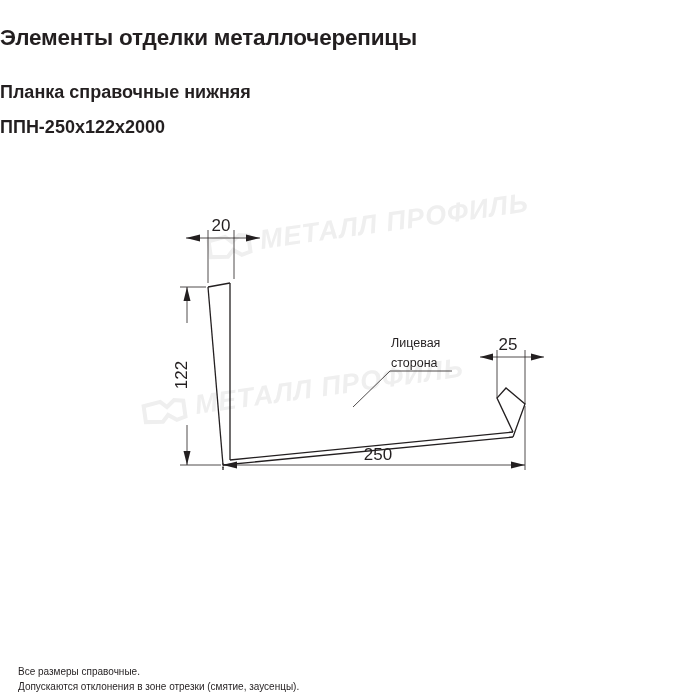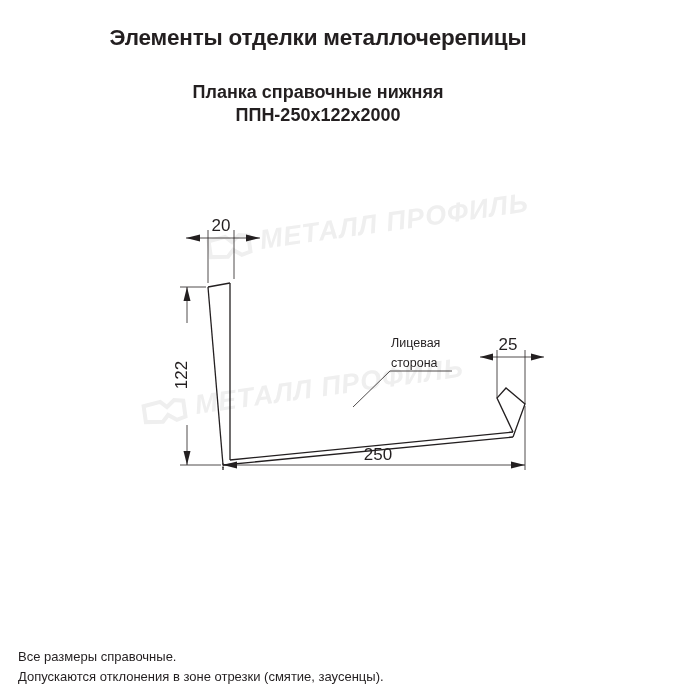--- a/index.html
+++ b/index.html
@@ -19,40 +19,40 @@
     position: absolute;
     inset: 0;
     width: 700px;
     height: 700px;
   }
   .title-block {
     position: absolute;
     top: 24px;
     left: 0;
     width: 636px;
-    text-align: center;
+    text-align: left;
   }
   .title-main {
     font-size: 22.5px;
     font-weight: bold;
     letter-spacing: -0.2px;
     line-height: 1.2;
     color: #231f20;
   }
   .title-sub {
     font-size: 18px;
     font-weight: bold;
     margin-top: 30px;
     line-height: 1.25;
     color: #231f20;
   }
   .title-code {
     font-size: 18px;
     font-weight: bold;
-    margin-top: 0;
+    margin-top: 12px;
     line-height: 1.25;
     color: #231f20;
   }
   .drawing {
     position: absolute;
     top: 175px;
     left: 8px;
     width: 700px;
     height: 360px;
   }
@@ -79,22 +79,22 @@
   .wm-1 { top: 35px; left: 205px; transform: rotate(-8deg); }
   .wm-2 { top: 200px; left: 140px; transform: rotate(-8deg); }
   .wm-mark {
     display: inline-block;
     vertical-align: middle;
     margin-right: 8px;
   }
   .footer {
     position: absolute;
     left: 18px;
-    bottom: 14px;
-    font-size: 13px;
+    bottom: 6px;
+    font-size: 10px;
     line-height: 1.5;
     color: #231f20;
     margin-top: 44px;
   }
   .footer div { white-space: nowrap; }
   .dim-text {
     font-family: "Liberation Sans", sans-serif;
     font-size: 17px;
     fill: #231f20;
   }

